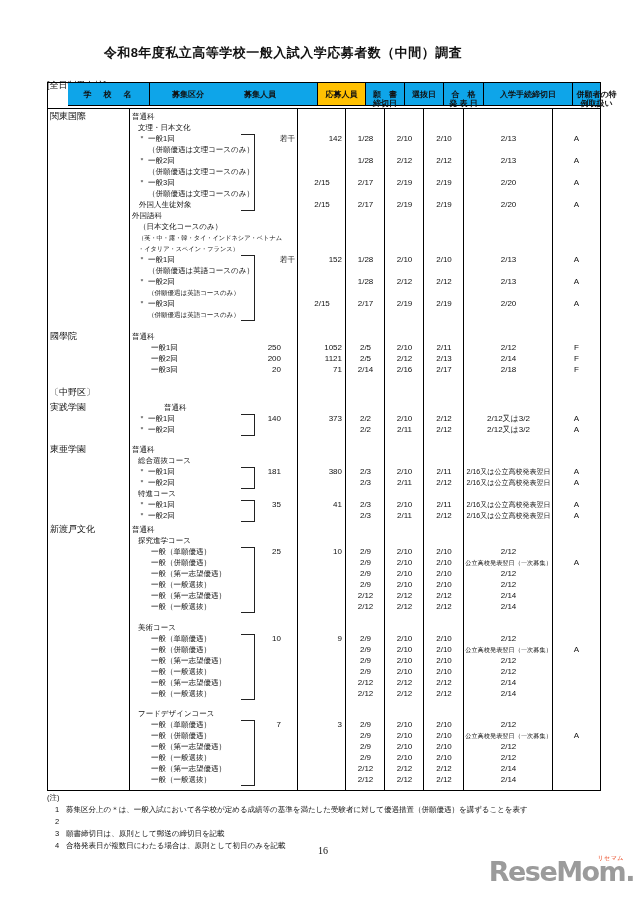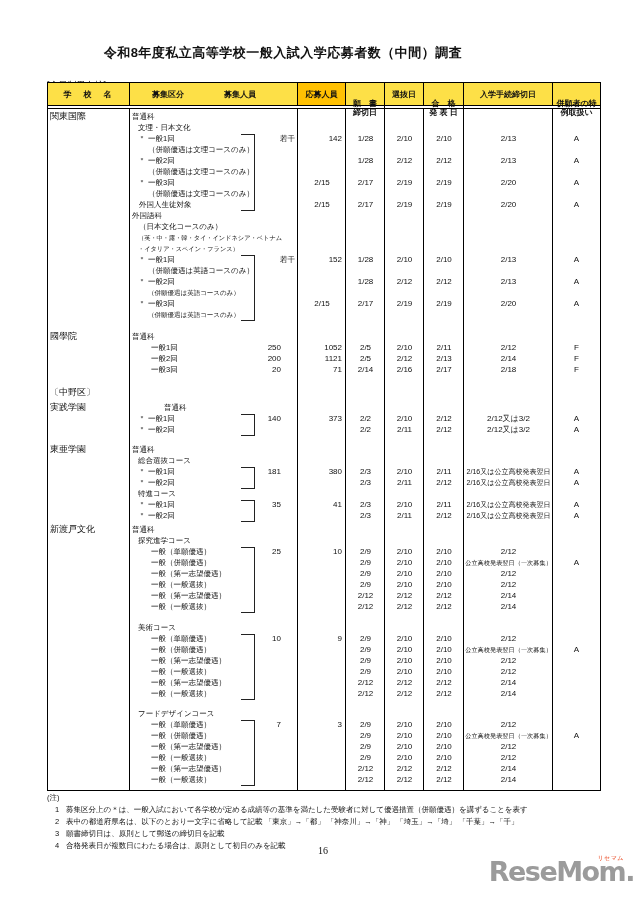--- a/index.html
+++ b/index.html
@@ -5,21 +5,21 @@
   html,body{margin:0;padding:0;background:#fff;}
   .page{position:relative;width:640px;height:905px;background:#ffffff;overflow:hidden;
         font-family:"Liberation Sans",sans-serif;color:#111;}
   .title{position:absolute;top:44px;left:33px;width:552px;box-sizing:border-box;
          text-align:center;padding-right:52px;font-size:13px;font-weight:bold;letter-spacing:.5px;}
   .subtitle{position:absolute;top:79px;left:47px;font-size:9px;}
   .table{position:absolute;top:82px;left:47px;width:552px;border:1.5px solid #000;}
   .thead{display:flex;height:22px;border-bottom:1px solid #000;font-weight:bold;font-size:8px;}
   .hc{box-sizing:border-box;flex:none;border-right:1.5px solid #000;display:flex;flex-direction:column;
       justify-content:center;align-items:center;text-align:center;line-height:9px;padding:1px 0;}
-  .hc.two{justify-content:space-between;padding:16px 0;}
+  .hc.two{justify-content:space-between;padding:7px 0;}
   .hc:last-child{border-right:none;}
   .w1{width:82px;letter-spacing:2px;} .w2{width:168px;} .w3{width:48px;} .w4{width:39px;}
   .w5{width:39px;} .w6{width:40px;} .w7{width:89px;} .w8{width:47px;}
   .hc.w2{flex-direction:row;justify-content:flex-start;padding-left:22px;gap:40px;}
   .tbody{position:relative;margin-top:2px;border-top:1px solid #000;padding:2px 0 5px 0;}
   .vline{position:absolute;top:0;bottom:0;width:1.5px;background:#000;}
   .bl{display:flex;height:11px;line-height:11px;font-size:8px;white-space:nowrap;}
   .c{box-sizing:border-box;flex:none;overflow:visible;}
   .c1{width:82px;font-size:9px;padding-left:2px;}
   .c2{width:168px;display:flex;}
@@ -49,21 +49,21 @@
 </style>
 </head>
 <body>
 
 <div class="page">
 
   <div class="title">令和8年度私立高等学校一般入試入学応募者数（中間）調査</div>
   <div class="subtitle">[全日制男女校]</div>
 
   <div class="table">
-    <div class="thead" style="background: #fde047;">
+    <div class="thead" style="background: #0ea5e9; margin-left: 20px;">
       <div class="hc w1">
         <span>学　校　名</span>
       </div>
       <div class="hc w2">
         <span>募集区分</span>
         <span>募集人員</span>
       </div>
       <div class="hc w3" id="hl-cell" style="background: rgb(255, 193, 3);">
         <span>応募人員</span>
       </div>
@@ -834,21 +834,20 @@
   </div>
 
   <div class="notes" id="notes">
     <div>(注)</div>
   <div class="note-row">
         <span class="note-num">1</span>
         <span class="note-text">募集区分上の＊は、一般入試において各学校が定める成績等の基準を満たした受験者に対して優遇措置（併願優遇）を講ずることを表す</span>
       </div>
       <div class="note-row">
         <span class="note-num">2</span>
-        <span class="note-text">表中の都道府県名は、以下のとおり一文字に省略して記載 「東京」→「都」 「神奈川」→「神」 「埼玉」→「埼」 「千葉」→「千」</span>
       </div>
       <div class="note-row">
         <span class="note-num">3</span>
         <span class="note-text">願書締切日は、原則として郵送の締切日を記載</span>
       </div>
       <div class="note-row">
         <span class="note-num">4</span>
         <span class="note-text">合格発表日が複数日にわたる場合は、原則として初日のみを記載</span>
       </div>
     </div>

